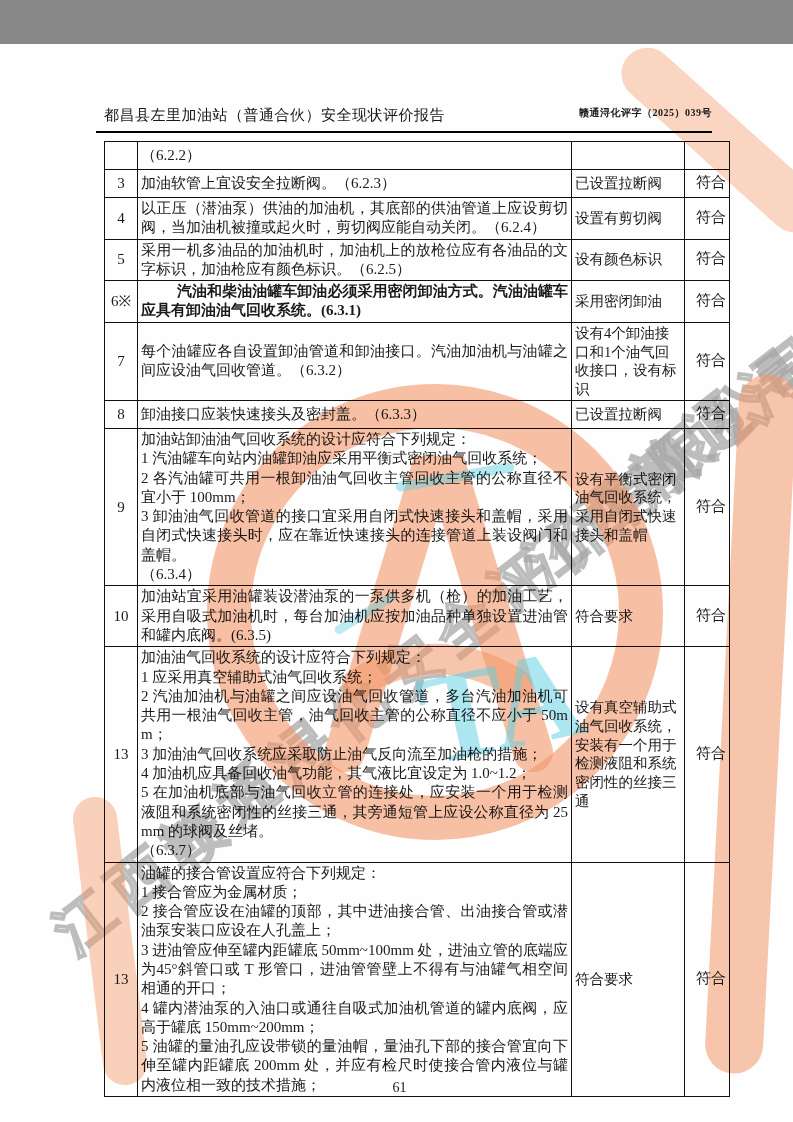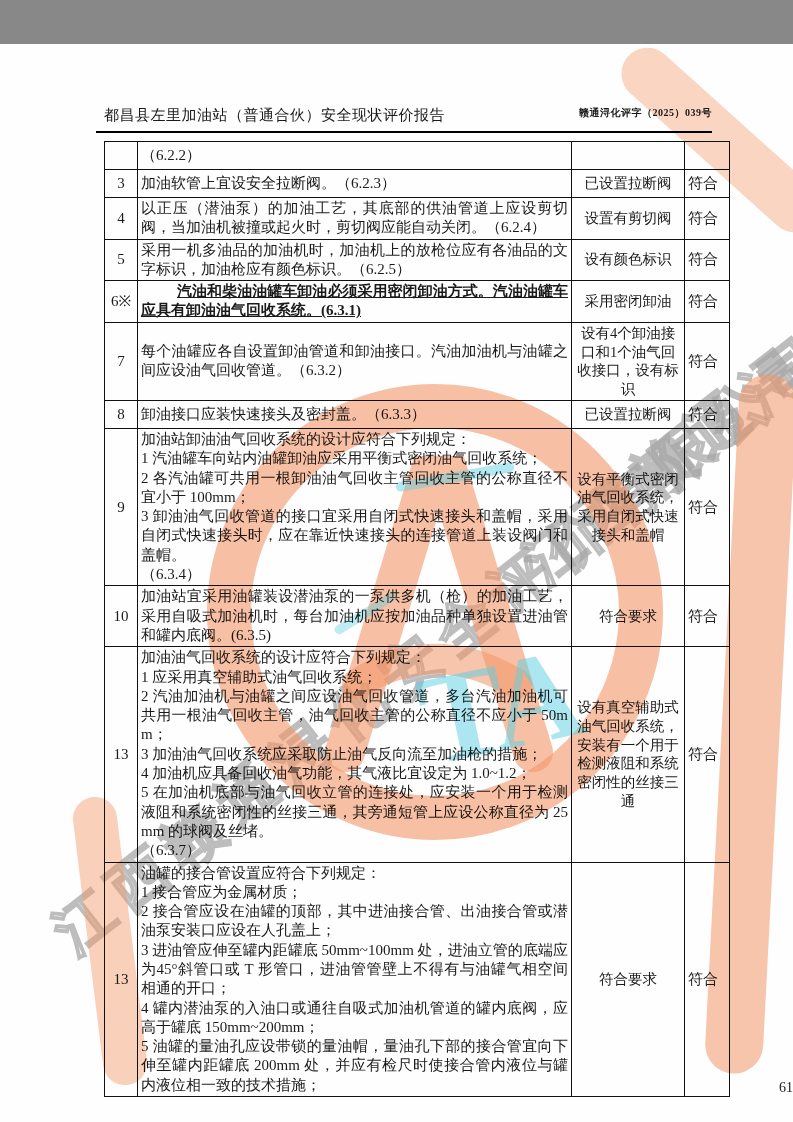--- a/index.html
+++ b/index.html
@@ -8,27 +8,27 @@
   
   .hdr-left{position:absolute;left:104px;top:62px;font-size:15px;letter-spacing:.5px;}
   .hdr-right{position:absolute;right:81px;top:62px;font-size:10px;font-weight:600;letter-spacing:.5px;}
   .hdr-rule{position:absolute;left:96px;top:87px;width:616px;height:2px;background:#000;}
   
   table.main{position:absolute;left:104px;top:97px;border-collapse:collapse;table-layout:fixed;
              width:611px;font-size:15px;line-height:19.3px;border-radius:12px;}
   table.main td{border:1px solid #111;padding:1px 3px;vertical-align:middle;overflow:hidden;}
   td.num{width:26px;text-align:center;padding:1px 0;}
   td.content{width:427px;padding:1px 5px 1px 6px;text-align:justify;white-space:pre-wrap;word-break:break-all;}
-  td.result{width:106px;text-align:center;font-size:14.5px;line-height:18.8px;padding:1px 1px;}
-  td.verdict{width:38px;text-align:left;padding:1px 0;}
+  td.result{width:106px;text-align:left;font-size:14.5px;line-height:18.8px;padding:1px 1px;}
+  td.verdict{width:38px;text-align:right;padding:1px 0;font-family:Liberation Mono, monospace;}
   tr.short td{height:25px;}
-  .bold{font-weight:bold;text-decoration:underline;}
+  .bold{font-weight:bold;}
   .indent{text-indent:2.4em;}
   
-  .footer{position:absolute;left:0;top:1036px;width:100%;text-align:right;font-size:14px;padding-left:6px;box-sizing:border-box;}
+  .footer{position:absolute;left:0;top:1036px;width:100%;text-align:center;font-size:14px;padding-left:6px;box-sizing:border-box;}
   
   .wm{position:absolute;left:0;top:0;width:793px;height:1122px;pointer-events:none;mix-blend-mode:multiply;}
   .wm-ring{position:absolute;left:207px;top:340px;width:456px;height:456px;border-radius:50%;
            border:44px solid rgba(243,152,105,.60);box-sizing:border-box;}
   .wm-a{position:absolute;left:207px;top:340px;width:456px;height:456px;}
   .wm-band-right{position:absolute;left:722px;top:330px;width:58px;height:700px;border-radius:40px;
                  background:rgba(243,152,105,.55);transform:rotate(3deg);}
   .wm-band-left{position:absolute;left:88px;top:752px;width:44px;height:290px;border-radius:30px;
                 background:rgba(243,152,105,.45);transform:rotate(-7deg);}
   .wm-band-top{position:absolute;left:596px;top:70px;width:250px;height:52px;border-radius:26px;
@@ -61,21 +61,21 @@
         <td class="verdict"></td>
       </tr>
       <tr class="short">
         <td class="num">3</td>
         <td class="content">加油软管上宜设安全拉断阀。（6.2.3）</td>
         <td class="result">已设置拉断阀</td>
         <td class="verdict">符合</td>
       </tr>
       <tr>
         <td class="num">4</td>
-        <td class="content">以正压（潜油泵）的加油工艺，其底部的供油管道上应设剪切阀，当加油机被撞或起火时，剪切阀应能自动关闭。（6.2.4）</td>
+        <td class="content">以正压（潜油泵）供油的加油机，其底部的供油管道上应设剪切阀，当加油机被撞或起火时，剪切阀应能自动关闭。（6.2.4）</td>
         <td class="result">设置有剪切阀</td>
         <td class="verdict">符合</td>
       </tr>
       <tr>
         <td class="num">5</td>
         <td class="content">采用一机多油品的加油机时，加油机上的放枪位应有各油品的文字标识，加油枪应有颜色标识。（6.2.5）</td>
         <td class="result">设有颜色标识</td>
         <td class="verdict">符合</td>
       </tr>
       <tr>

